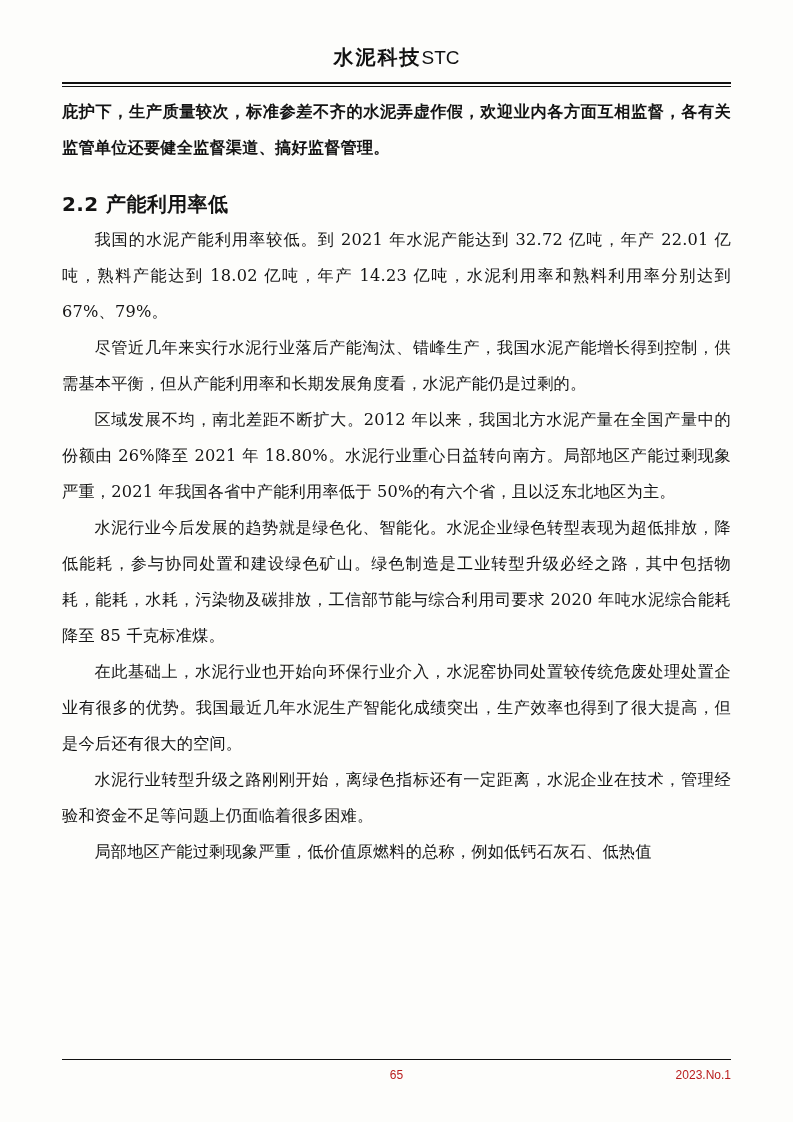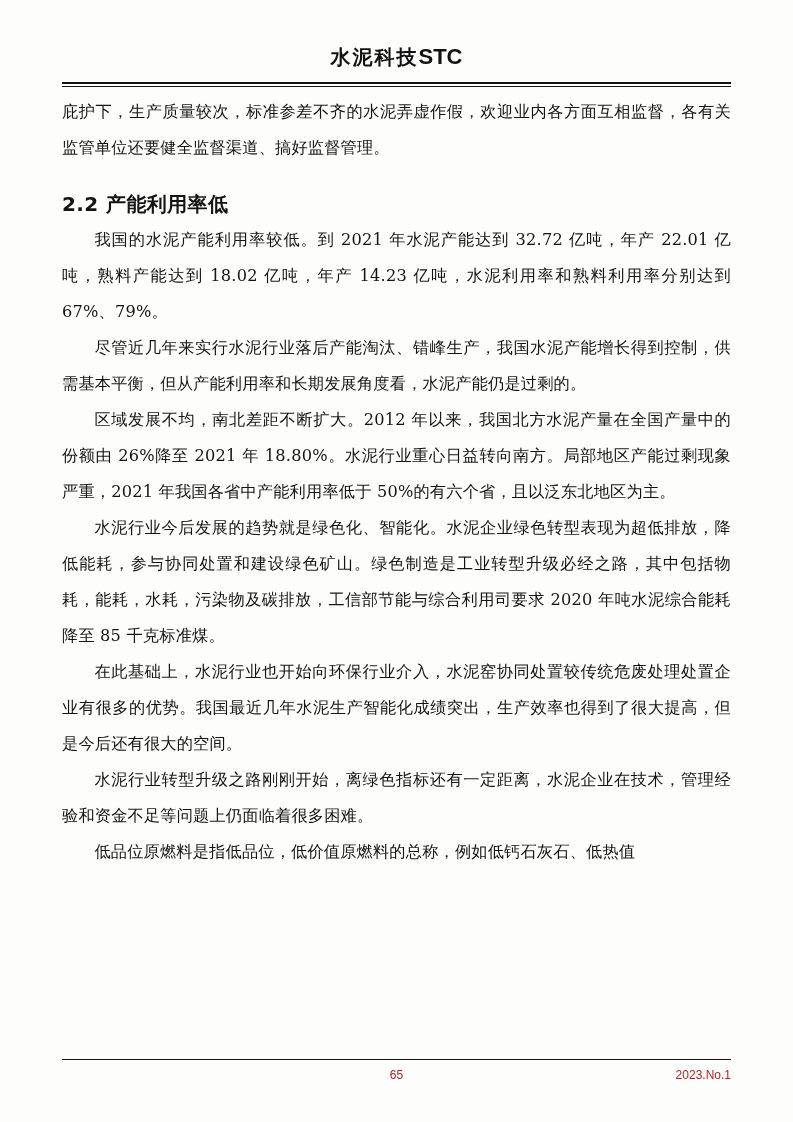--- a/index.html
+++ b/index.html
@@ -26,23 +26,23 @@
     right: 0;
     text-align: center;
     font-family: "DejaVu Serif", serif;
     font-weight: bold;
     font-size: 20px;
     letter-spacing: 2px;
     color: #111;
   }
   .header .stc {
     font-family: "Liberation Sans", sans-serif;
-    font-weight: bold;
+    font-weight: normal;
     letter-spacing: 0px;
-    font-size: 22px;
+    font-size: 19px;
   }
   .rule-top {
     position: absolute;
     top: 82px;
     left: 62px;
     right: 62px;
     border-top: 2px solid #111;
   }
   .rule-top-thin {
     position: absolute;
@@ -64,20 +64,21 @@
     margin: 0;
     text-align: justify;
     text-justify: inter-ideograph;
     text-indent: 2em;
     font-family: "DejaVu Serif", serif;
     font-size: 16.2px;
     letter-spacing: 0.2px;
   }
   p.body.noindent {
     text-indent: 0;
+    font-weight: bold;
   }
   h3.sub {
     margin: 20px 0 0 0;
     font-family: "DejaVu Sans", sans-serif;
     font-weight: bold;
     font-size: 20px;
     line-height: 36px;
     letter-spacing: 0.4px;
   }
   h2.sec {
@@ -140,21 +141,21 @@
     <p class="body">尽管近几年来实行水泥行业落后产能淘汰、错峰生产，我国水泥产能增长得到控制，供需基本平衡，但从产能利用率和长期发展角度看，水泥产能仍是过剩的。</p>
     <p class="body">区域发展不均，南北差距不断扩大。2012 年以来，我国北方水泥产量在全国产量中的份额由 26%降至 2021 年 18.80%。水泥行业重心日益转向南方。局部地区产能过剩现象严重，2021 年我国各省中产能利用率低于 50%的有六个省，且以泛东北地区为主。</p>
 
 
     <p class="body">水泥行业今后发展的趋势就是绿色化、智能化。水泥企业绿色转型表现为超低排放，降低能耗，参与协同处置和建设绿色矿山。绿色制造是工业转型升级必经之路，其中包括物耗，能耗，水耗，污染物及碳排放，工信部节能与综合利用司要求 2020 年吨水泥综合能耗降至 85 千克标准煤。</p>
     <p class="body">在此基础上，水泥行业也开始向环保行业介入，水泥窑协同处置较传统危废处理处置企业有很多的优势。我国最近几年水泥生产智能化成绩突出，生产效率也得到了很大提高，但是今后还有很大的空间。</p>
     <p class="body">水泥行业转型升级之路刚刚开始，离绿色指标还有一定距离，水泥企业在技术，管理经验和资金不足等问题上仍面临着很多困难。</p>
 
 
 
-    <p class="body">低品位原燃料是指低品位，低价值原燃料的总称，例如低钙石灰石、低热值</p>
+    <p class="body">局部地区产能过剩现象严重，低价值原燃料的总称，例如低钙石灰石、低热值</p>
 
   </div>
 
   <div class="rule-bottom"></div>
 
   <div class="footer">
     <span class="pagenum">65</span>
     <span class="issue">2023.No.1</span>
   </div>
 

